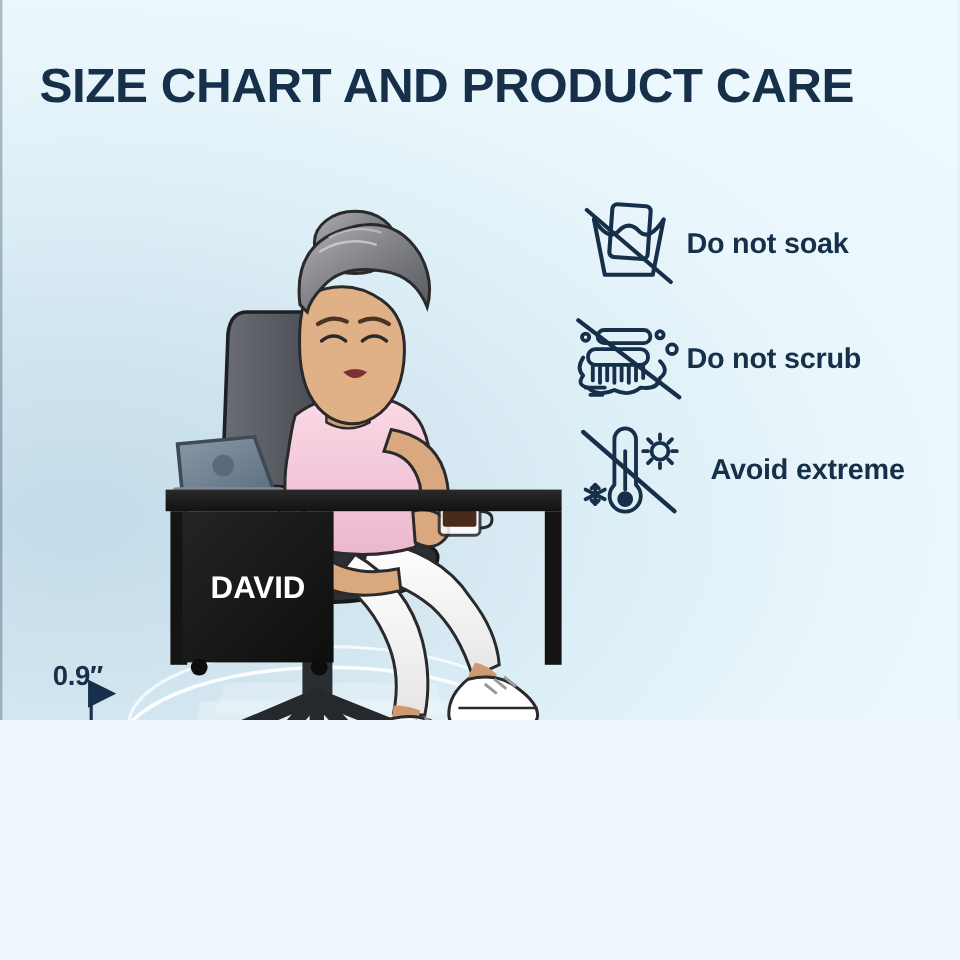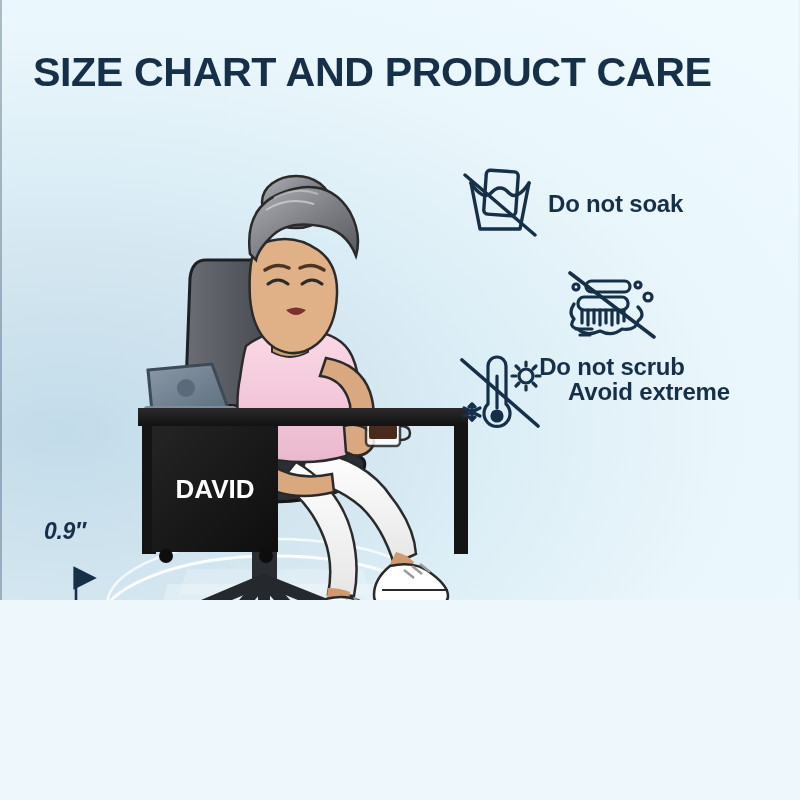--- a/index.html
+++ b/index.html
@@ -24,38 +24,38 @@
   
   .title{
     position:absolute;left:33px;top:50px;
     font-size:40px;line-height:44px;font-weight:700;
     letter-spacing:-0.4px;color:#16304a;
     transform:scaleX(1.03);transform-origin:left center;
     white-space:nowrap;
   }
 
   
-  .care{position:absolute;left:452px;top:158px;width:320px;}
+  .care{position:absolute;left:476px;top:158px;width:320px;}
   .care-row{display:flex;align-items:center;margin-bottom:8px;}
   .care-ico{width:96px;flex:0 0 96px;display:flex;align-items:center;justify-content:center;}
   .care-txt{
     font-size:24px;font-weight:700;color:#16304a;line-height:26px;
     letter-spacing:-0.2px;
   }
-  .r1{height:92px;} .r2{height:84px;flex-direction:column;} .r3{height:92px;} .r4{height:84px;gap:20px;}
+  .r1{height:92px;} .r2{height:84px;} .r3{height:92px;} .r4{height:84px;gap:20px;}
 
   
   #art{position:absolute;left:60px;top:150px;width:430px;height:600px;}
 
   
   .dimlabel{
     position:absolute;font-weight:700;color:#16304a;
     letter-spacing:-0.3px;
   }
-  #lbl-height{left:44px;top:518px;font-size:23px;font-style:italic;}
+  #lbl-height{left:44px;top:550px;font-size:23px;}
   #lbl-width{left:268px;top:762px;font-size:23px;}
   #lbl-thick{left:630px;top:655px;font-size:21px;line-height:27px;text-align:center;width:150px;}
 
   svg.ann{position:absolute;left:0;top:0;width:800px;height:800px;pointer-events:none;}
 </style>
 </head>
 <body>
 
 <div id="stage">
 

